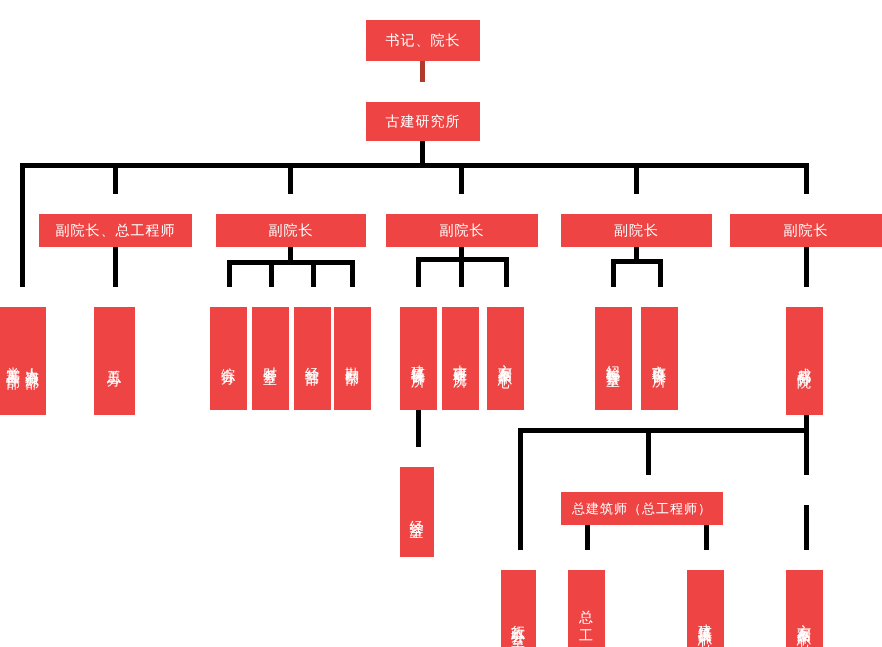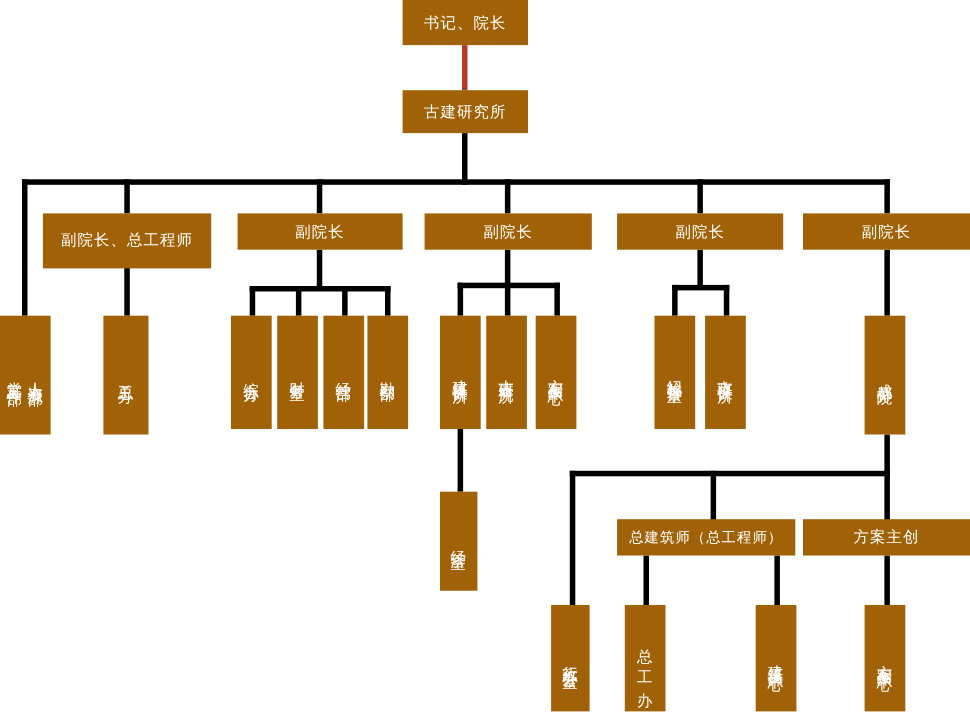--- a/index.html
+++ b/index.html
@@ -10,29 +10,30 @@
   #canvas {
     position: relative;
     width: 882px;
     height: 647px;
     background: #ffffff;
     font-family: "Liberation Sans", "DejaVu Sans", sans-serif;
     overflow: hidden;
   }
   .node {
     position: absolute;
-    background: #a16207;
+    background: #ef4444;
     color: #ffffff;
     box-sizing: border-box;
     display: flex;
     align-items: center;
     justify-content: center;
     font-size: 14px;
     letter-spacing: 1px;
     z-index: 3;
+    margin-top: 20px;
   }
   .node.h {
     
     text-align: center;
   }
   .node.v {
     
     writing-mode: vertical-rl;
     text-orientation: upright;
     align-items: center;
@@ -80,21 +81,21 @@
 
   <div class="line" style="left:20px; top:163px; width:789px; height:5px;"></div>
 
   <div class="line" style="left:20px; top:163px; width:5px; height:124px;"></div>
   <div class="line" style="left:113px; top:163px; width:5px; height:31px;"></div>
   <div class="line" style="left:288px; top:163px; width:5px; height:31px;"></div>
   <div class="line" style="left:459px; top:163px; width:5px; height:31px;"></div>
   <div class="line" style="left:634px; top:163px; width:5px; height:31px;"></div>
   <div class="line" style="left:804px; top:163px; width:5px; height:31px;"></div>
 
-  <div class="node h" style="left:39px; top:194px; width:153px; height:50px;justify-content:center;">
+  <div class="node h" style="left:39px; top:194px; width:153px; height:33px;justify-content:center;">
     <span>副院长、总工程师</span>
   </div>
   <div class="node h" style="left:216px; top:194px; width:150px; height:33px;">
     <span>副院长</span>
   </div>
   <div class="node h" style="left:386px; top:194px; width:152px; height:33px;">
     <span>副院长</span>
   </div>
   <div class="node h" style="left:561px; top:194px; width:151px; height:33px;">
     <span>副院长</span>
@@ -175,23 +176,20 @@
 
   <div class="line" style="left:804px; top:395px; width:5px; height:37px;"></div>
   <div class="line" style="left:518px; top:428px; width:291px; height:5px;"></div>
   <div class="line" style="left:518px; top:428px; width:5px; height:122px;"></div>
   <div class="line" style="left:646px; top:428px; width:5px; height:47px;"></div>
   <div class="line" style="left:804px; top:428px; width:5px; height:47px;"></div>
 
   <div class="node h" style="left:561px; top:472px; width:162px; height:33px; font-size:13px;font-family:Liberation Serif, serif;">
     <span>总建筑师（总工程师）</span>
   </div>
-  <div class="node h" style="left:730px; top:472px; width:152px; height:33px;">
-    <span>方案主创</span>
-  </div>
 
   <div class="line" style="left:585px; top:505px; width:5px; height:45px;"></div>
   <div class="line" style="left:704px; top:505px; width:5px; height:45px;"></div>
 
   <div class="line" style="left:804px; top:505px; width:5px; height:45px;"></div>
 
   <div class="node v" style="left:501px; top:550px; width:35px; height:97px;">
     <span class="vcol">行政办公室</span>
   </div>
   <div class="node v" style="left:568px; top:550px; width:37px; height:97px;">

